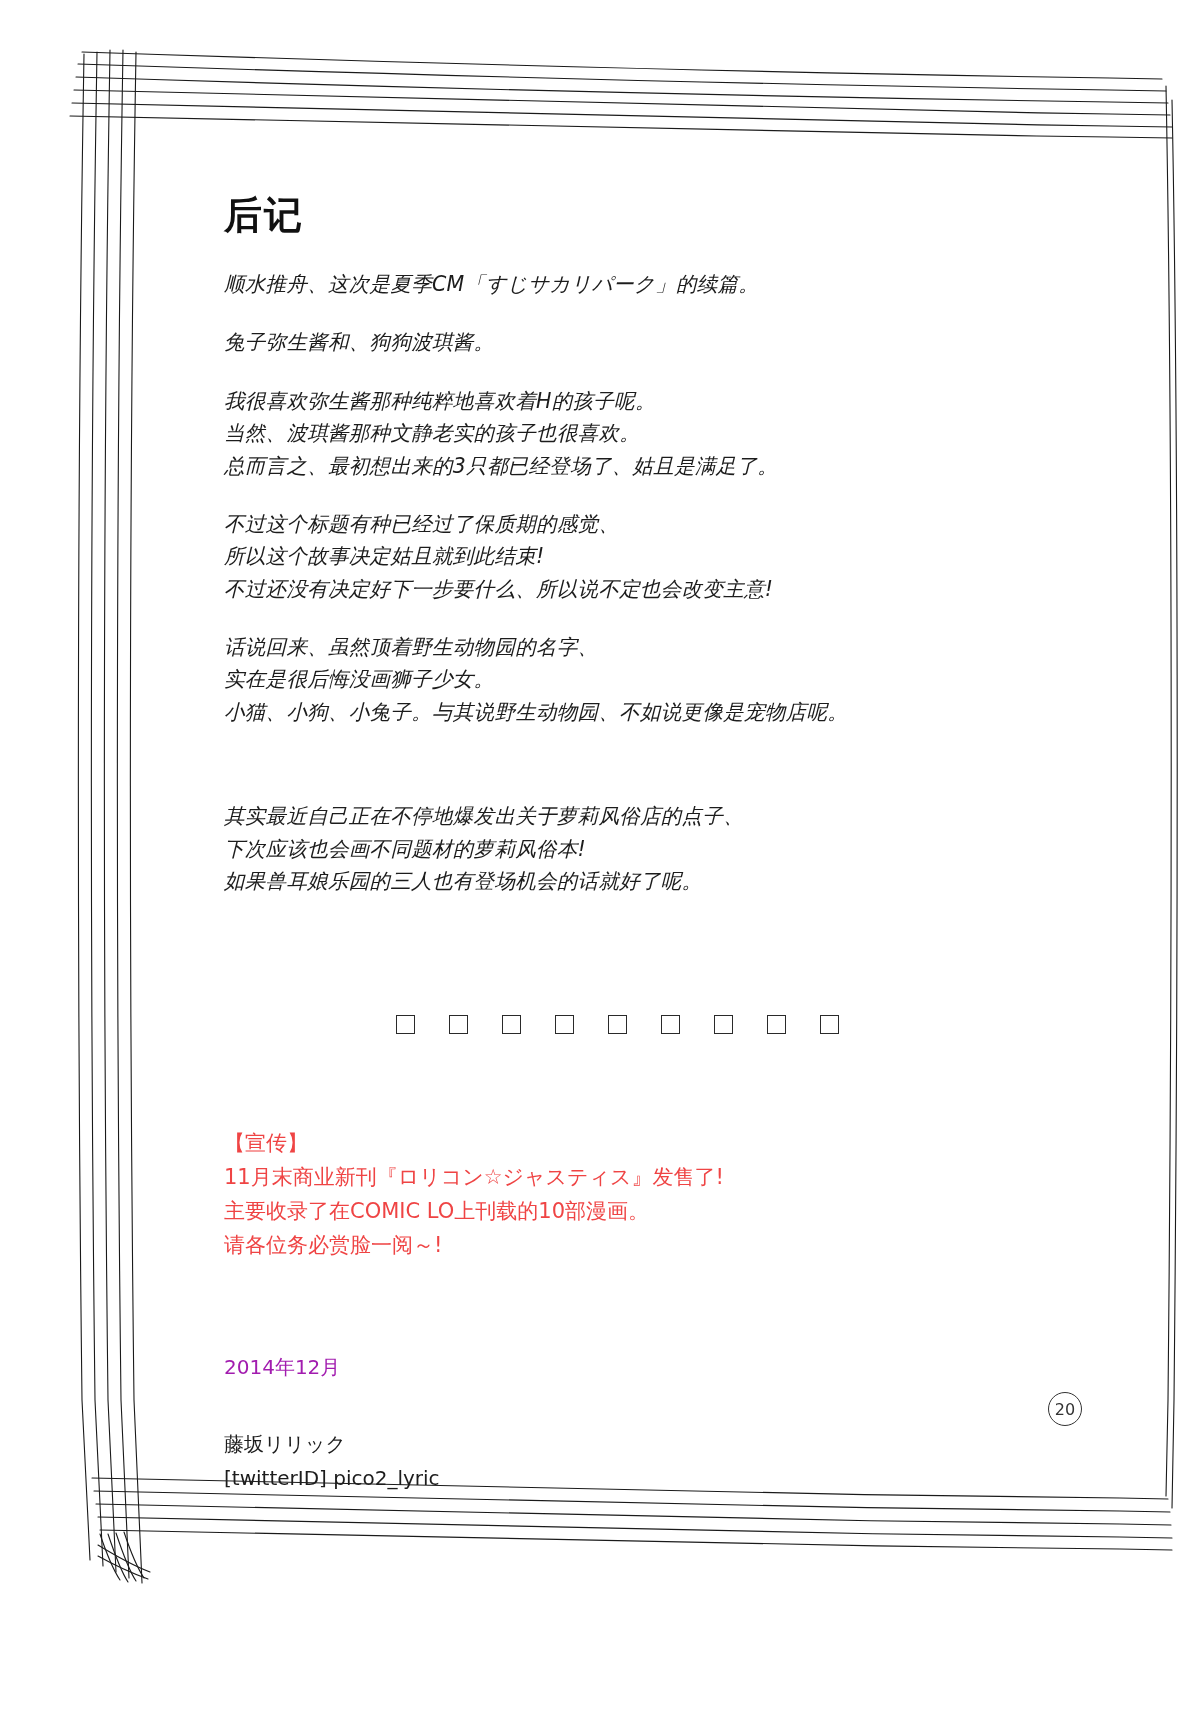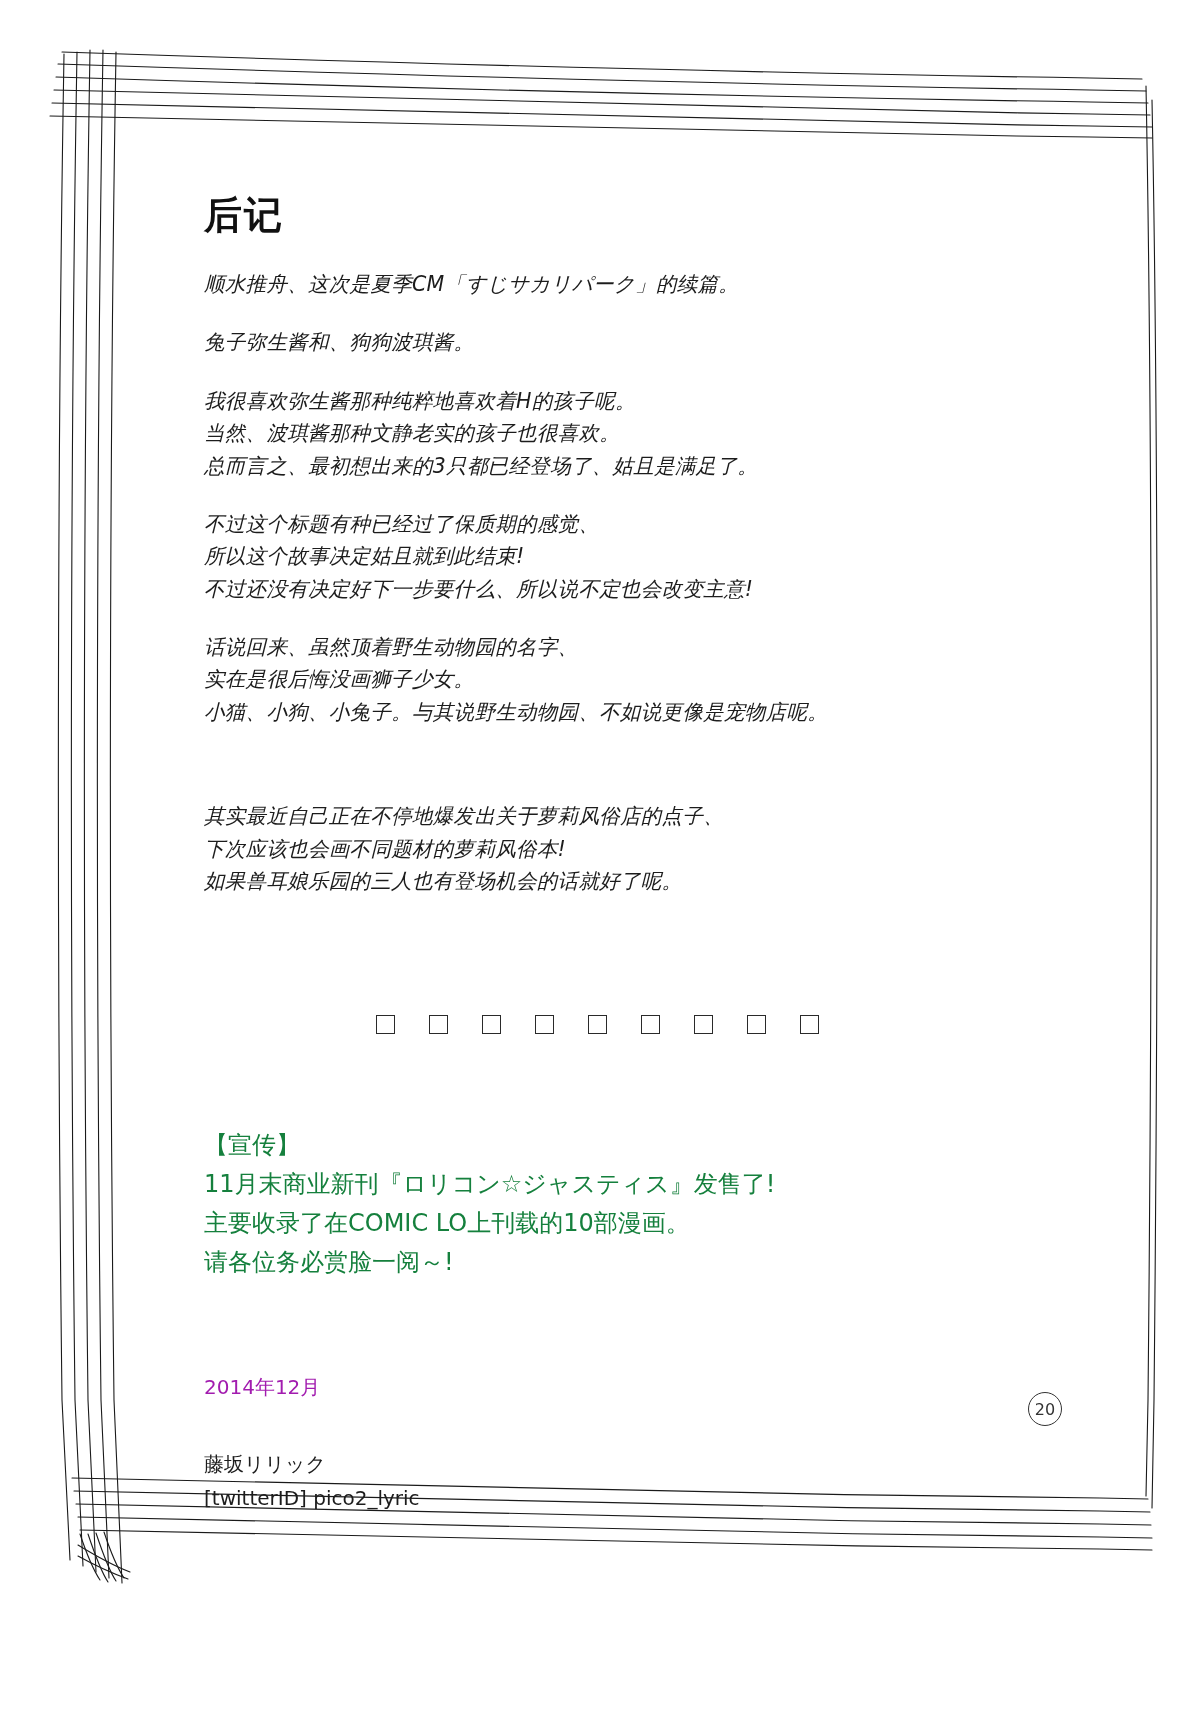--- a/index.html
+++ b/index.html
@@ -12,20 +12,21 @@
     height: 1723px;
     position: relative;
     font-family: "DejaVu Sans", "Liberation Sans", sans-serif;
     color: #1a1a1a;
     overflow: hidden;
   }
 
   #page {
     position: absolute;
     inset: 0;
+    margin-left: 20px;
   }
 
   
   .frame-svg {
     position: absolute;
     left: 0;
     top: 0;
     width: 1200px;
     height: 1723px;
     pointer-events: none;
@@ -71,23 +72,23 @@
   }
   .sq {
     width: 19px;
     height: 19px;
     border: 1.6px solid #2a2a2a;
     background: transparent;
     box-sizing: border-box;
   }
 
   .promo {
-    font-size: 24px;
+    font-size: 21px;
     line-height: 1.62;
-    color: #15803d;
+    color: #ef4444;
   }
   .promo .line { display: block; white-space: nowrap; }
 
   .date {
     font-size: 20px;
     color: #a21caf;
   }
 
   .signature {
     font-size: 20px;

